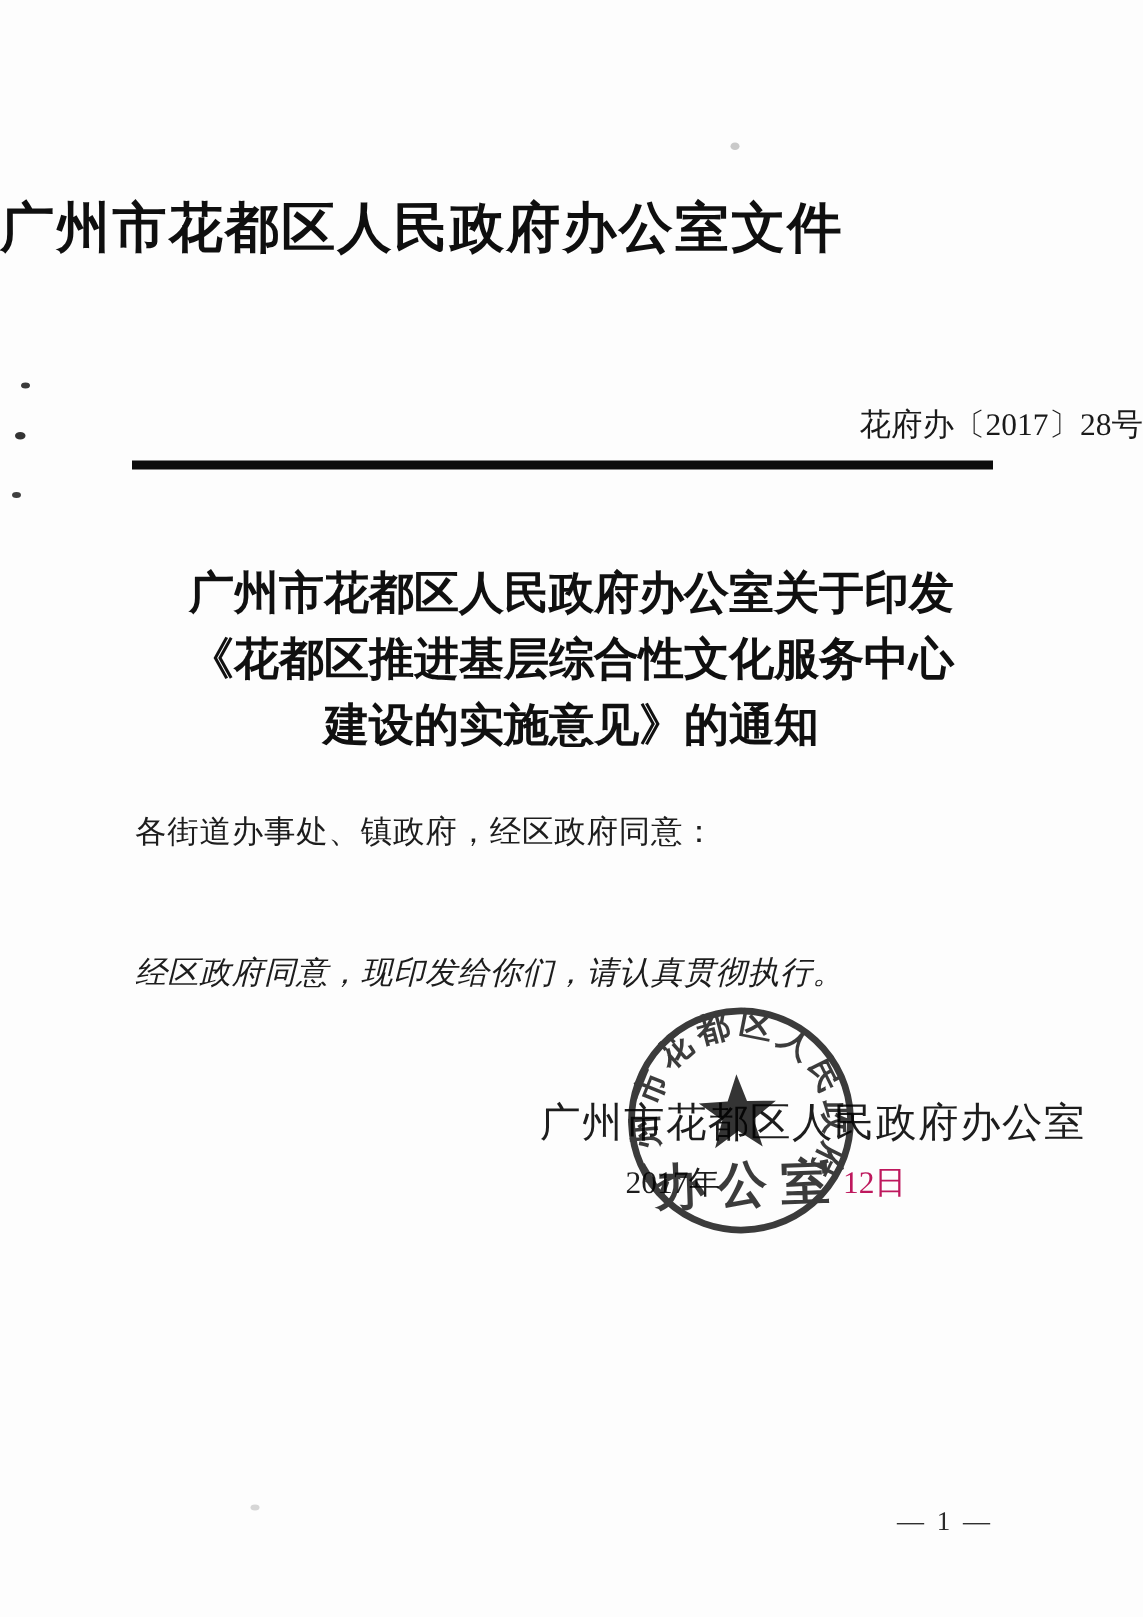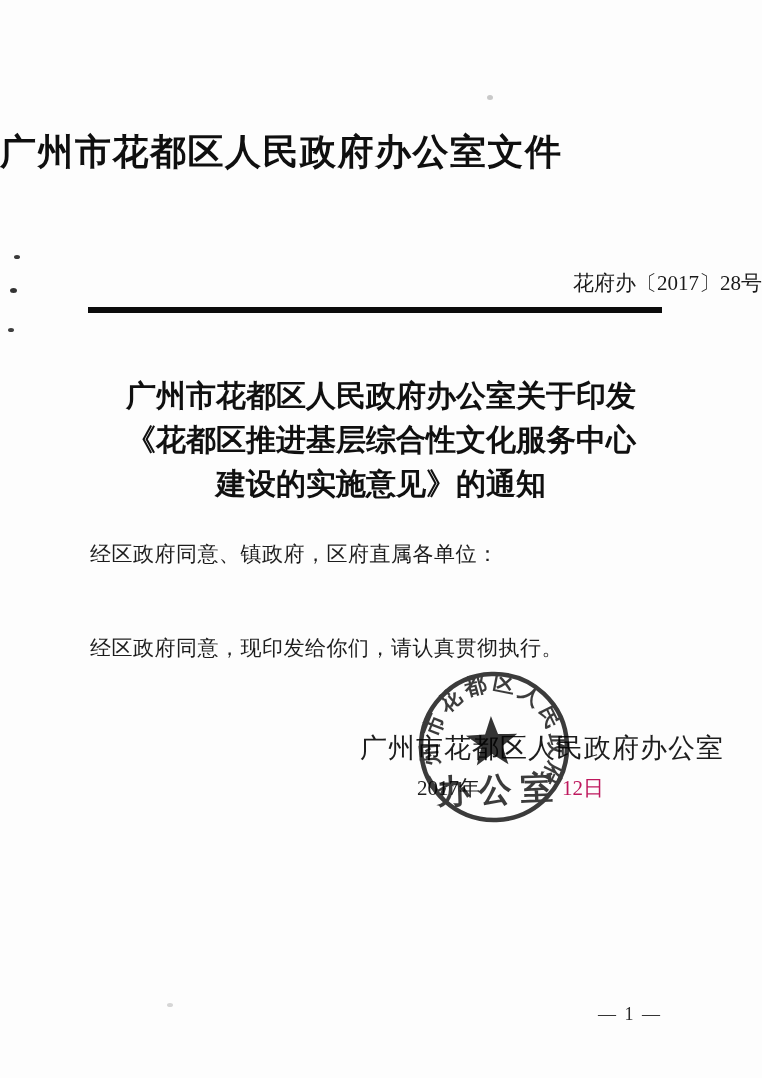--- a/index.html
+++ b/index.html
@@ -42,21 +42,21 @@
   }
   .body-line{
     position:absolute;
     font-size:21px;line-height:1.1;
     letter-spacing:0.5px;
     color:#1d1d1d;
     white-space:nowrap;
   }
   .salutation{left:90px;top:543px;}
   .body-l2{left:126px;top:590px;}
-  .body-l3{left:90px;top:637px;}
+  .body-l3{left:90px;top:637px;font-style:italic;}
   .signature{
     position:absolute;top:734px;left:360px;
     font-size:27px;letter-spacing:1px;line-height:1.1;
     color:#1d1d1d;white-space:nowrap;
   }
   .date-year{
     position:absolute;top:777px;left:417px;
     font-size:21px;line-height:1.1;color:#1d1d1d;white-space:nowrap;
   }
   .date-day{
@@ -108,21 +108,21 @@
   <div class="doc-number">花府办〔2017〕28号</div>
 
   <div class="rule"></div>
 
   <div class="doc-title">
     <div>广州市花都区人民政府办公室关于印发</div>
     <div>《花都区推进基层综合性文化服务中心</div>
     <div>建设的实施意见》的通知</div>
   </div>
 
-  <div class="body-line salutation">经区政府同意、镇政府，区府直属各单位：</div>
+  <div class="body-line salutation">各街道办事处、镇政府，经区政府同意：</div>
 
 
   <div class="body-line body-l3">经区政府同意，现印发给你们，请认真贯彻执行。</div>
 
   <div class="signature">广州市花都区人民政府办公室</div>
 
   <div class="date-year">2017年</div>
 
   <div class="date-day">12日</div>
 

